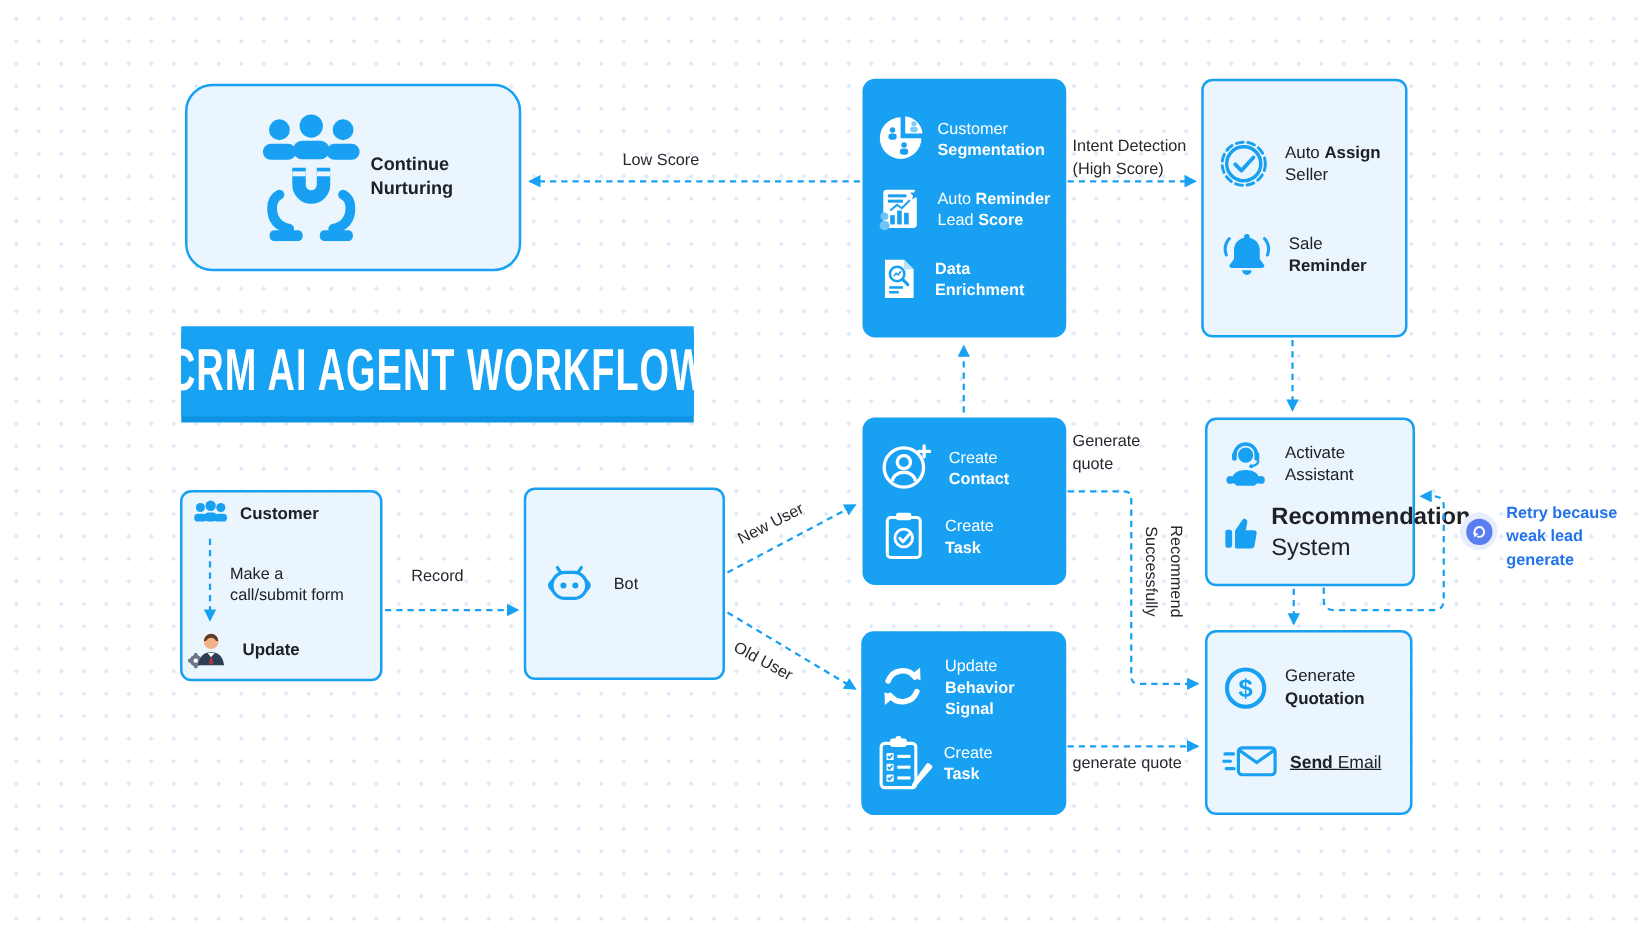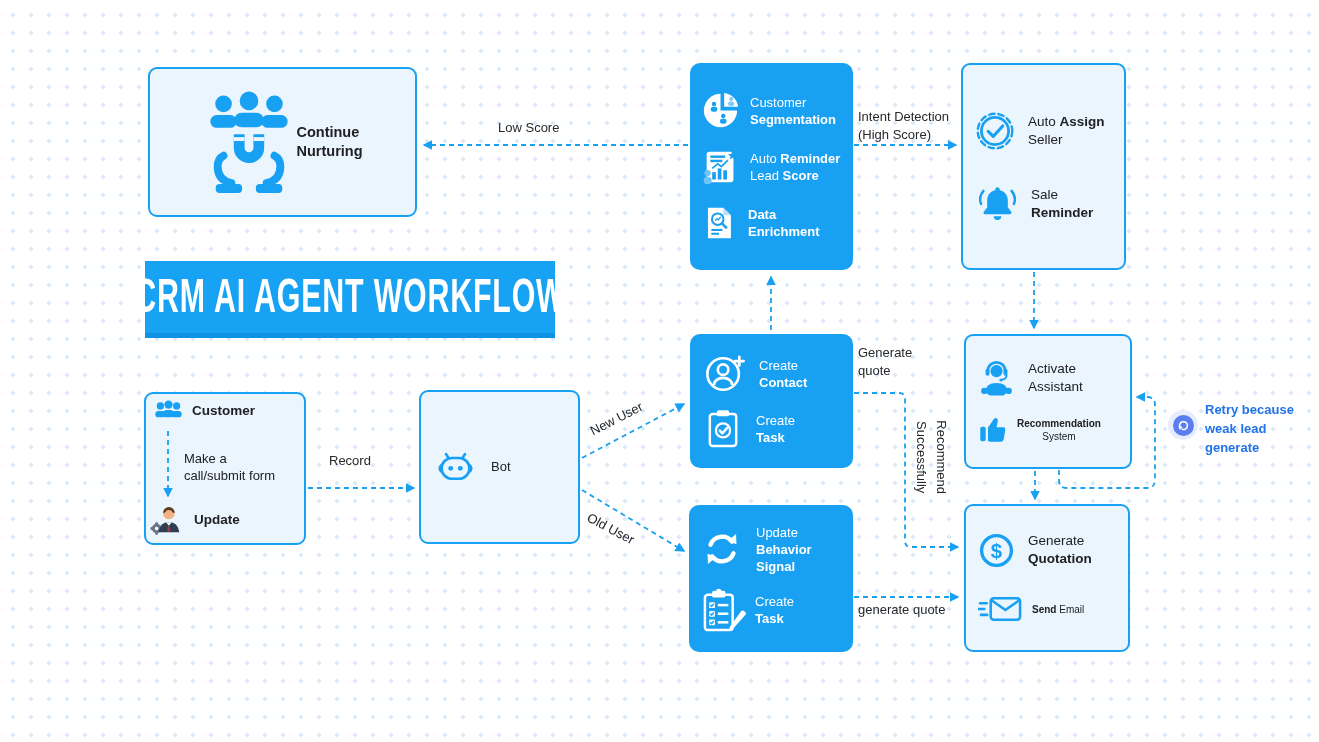--- a/index.html
+++ b/index.html
@@ -61,21 +61,21 @@
     <path d="M1035 471 L1035 499" marker-end="url(#arr)"></path>
     <path d="M1059 470 L1059 480 Q1059 488 1067 488 L1147 488 Q1155 488 1155 480 L1155 405 Q1155 397 1147 397 L1137 397" marker-end="url(#arr)"></path>
     <path d="M168 431 L168 496" marker-end="url(#arr)"></path>
   </g>
 </svg>
 
 <div id="banner">
   <span class="t">CRM AI AGENT WORKFLOW</span>
 </div>
 
-<div class="box light" style="left:148px;top:67px;width:269px;height:150px;display:flex;align-items:center;justify-content:center;">
+<div class="box light" style="left:148px;top:67px;width:269px;height:150px;display:flex;align-items:center;justify-content:center;border-radius:22px;">
   <span class="ic">
     <svg width="94" height="102" viewBox="0 0 96 104" fill="#18a0f2">
       <circle cx="22" cy="13" r="8.5"></circle>
         <circle cx="74" cy="13" r="8.5"></circle>
         <circle cx="48" cy="10" r="9.5"></circle>
       <rect x="8.5" y="24.5" width="27" height="13" rx="6.5"></rect>
       <rect x="60.5" y="24.5" width="27" height="13" rx="6.5"></rect>
       <rect x="33" y="22" width="30" height="15" rx="7.5"></rect>
       <path d="M38 44 v14 a10 10 0 0 0 20 0 v-14" fill="none" stroke="#18a0f2" stroke-width="11"></path>
       <rect x="32.6" y="47" width="10.8" height="4" fill="#eaf5fd"></rect>
@@ -333,21 +333,21 @@
       <span>Assistant</span>
     </div>
   </div>
   <div class="row" style="gap:10px;">
     <span class="ic">
       <svg width="29" height="29" viewBox="0 0 32 32" fill="#18a0f2">
         <path d="M11 14 l6.5 -9.5 q1 -1.8 2.8 -1 q2 .8 1.6 3 l-1.4 7 h7.2 q2.8 .3 2.4 3 l-1.8 10.5 q-.4 2.6 -3 2.6 h-11.5 q-1.6 0 -2.8 -.8 z"></path>
         <rect x="2.5" y="13" width="6" height="16" rx="2"></rect>
       </svg>
     </span>
-    <div class="lbl" style="font-size:10px;text-align:center;">
+    <div class="lbl" style="font-size:19px;">
       <b>Recommendation</b><br>
       <span>System</span>
     </div>
   </div>
 </div>
 
 <div class="box light" style="left:964px;top:504px;width:166px;height:148px;display:flex;flex-direction:column;justify-content:center;gap:26px;padding:0 12px;">
   <div class="row" style="gap:13px;">
     <span class="ic">
       <svg width="37" height="37" viewBox="0 0 38 38">
@@ -361,21 +361,21 @@
     </div>
   </div>
   <div class="row" style="gap:9px;">
     <span class="ic">
       <svg width="45" height="30" viewBox="0 0 46 30" fill="none" stroke="#18a0f2" stroke-linecap="round">
         <rect x="13" y="3" width="30" height="22" rx="3" stroke-width="2.6"></rect>
         <path d="M14.5 5.5 l13.5 9.5 l13.5 -9.5" stroke-width="2.6"></path>
         <path d="M2 8 h7 M0.5 14 h6 M3 20 h6.5" stroke-width="2.6"></path>
       </svg>
     </span>
-    <div class="lbl" style="font-size:10px;">
+    <div class="lbl" style="font-size:14px;text-decoration:underline;">
       <b>Send </b><span>Email</span>
     </div>
   </div>
 </div>
 
 <div class="retry-badge">
   <span class="retry-inner">
     <svg width="13" height="13" viewBox="0 0 20 20" fill="none">
       <path d="M5 13.5 a6 6 0 1 1 3 2.3" stroke="#fff" stroke-width="2.4" stroke-linecap="round"></path>
       <polygon points="2.2,10.5 8.6,12.2 4.2,17" fill="#fff"></polygon>

